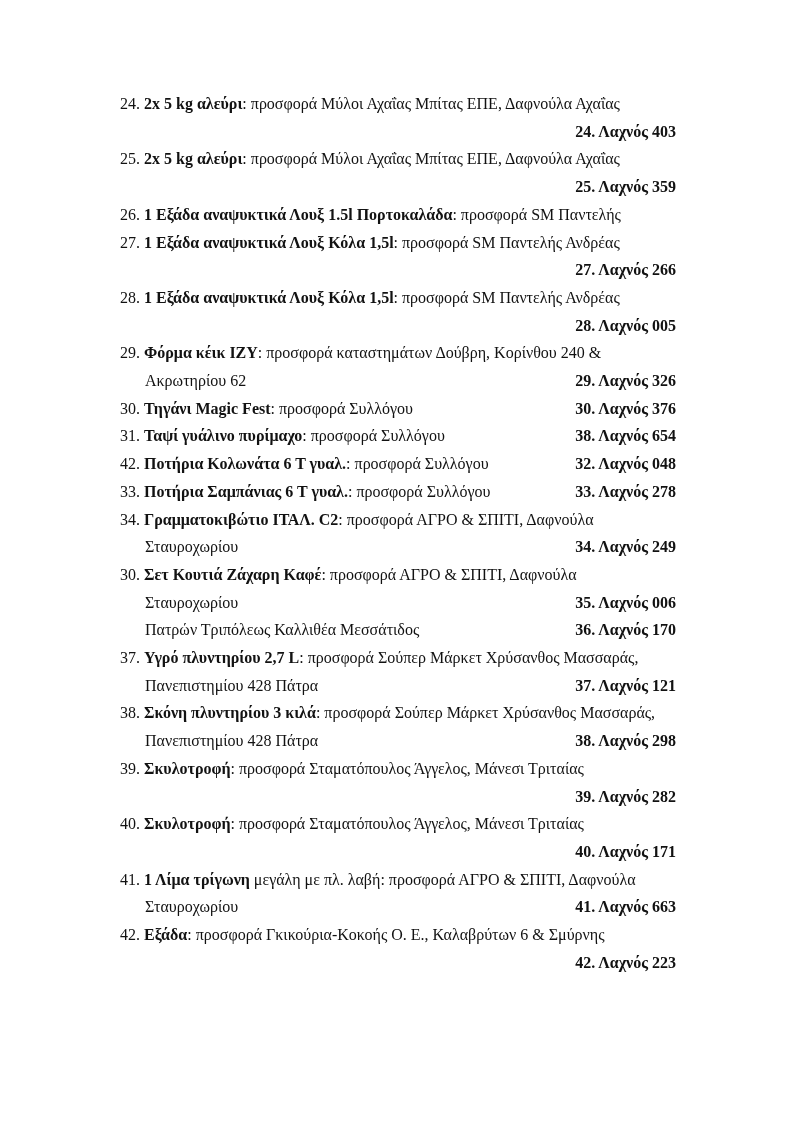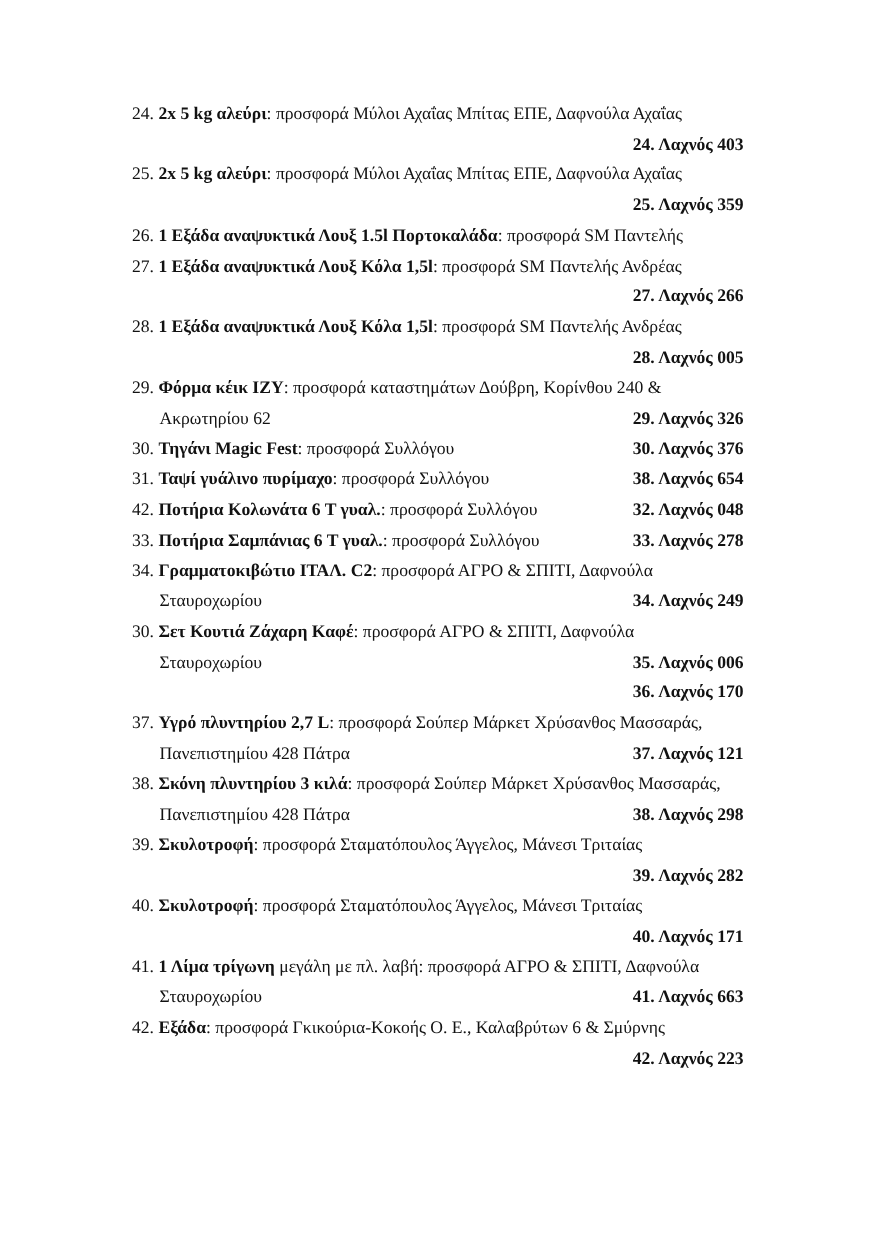--- a/index.html
+++ b/index.html
@@ -87,21 +87,21 @@
       </div>
       <div class="item">
         <div class="line"><span class="left"><span>34. </span><span class="b">Γραμματοκιβώτιο ΙΤΑΛ. C2</span><span>: προσφορά ΑΓΡΟ &amp; ΣΠΙΤΙ, Δαφνούλα</span></span></div>
         <div class="line indent"><span class="left"><span>Σταυροχωρίου</span></span><span class="right">34. Λαχνός 249</span></div>
       </div>
       <div class="item">
         <div class="line"><span class="left"><span>30. </span><span class="b">Σετ Κουτιά Ζάχαρη Καφέ</span><span>: προσφορά ΑΓΡΟ &amp; ΣΠΙΤΙ, Δαφνούλα</span></span></div>
         <div class="line indent"><span class="left"><span>Σταυροχωρίου</span></span><span class="right">35. Λαχνός 006</span></div>
       </div>
       <div class="item">
-        <div class="line indent"><span class="right">36. Λαχνός 170</span></div>
+        <div class="line indent"><span class="left"><span>Πατρών Τριπόλεως Καλλιθέα Μεσσάτιδος</span></span><span class="right">36. Λαχνός 170</span></div>
       </div>
       <div class="item">
         <div class="line"><span class="left"><span>37. </span><span class="b">Υγρό πλυντηρίου 2,7 L</span><span>: προσφορά Σούπερ Μάρκετ Χρύσανθος Μασσαράς,</span></span></div>
         <div class="line indent"><span class="left"><span>Πανεπιστημίου 428 Πάτρα</span></span><span class="right">37. Λαχνός 121</span></div>
       </div>
       <div class="item">
         <div class="line"><span class="left"><span>38. </span><span class="b">Σκόνη πλυντηρίου 3 κιλά</span><span>: προσφορά Σούπερ Μάρκετ Χρύσανθος Μασσαράς,</span></span></div>
         <div class="line indent"><span class="left"><span>Πανεπιστημίου 428 Πάτρα</span></span><span class="right">38. Λαχνός 298</span></div>
       </div>
       <div class="item">

